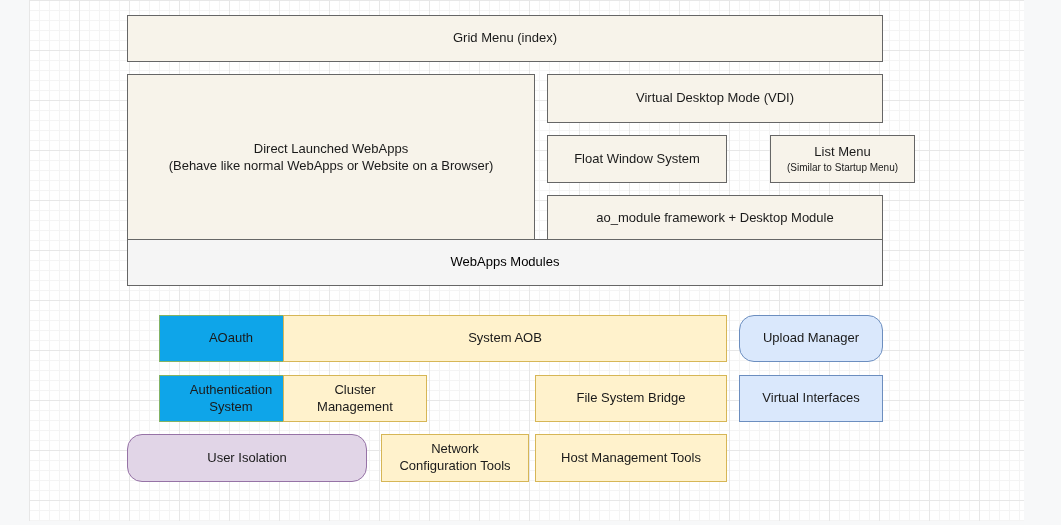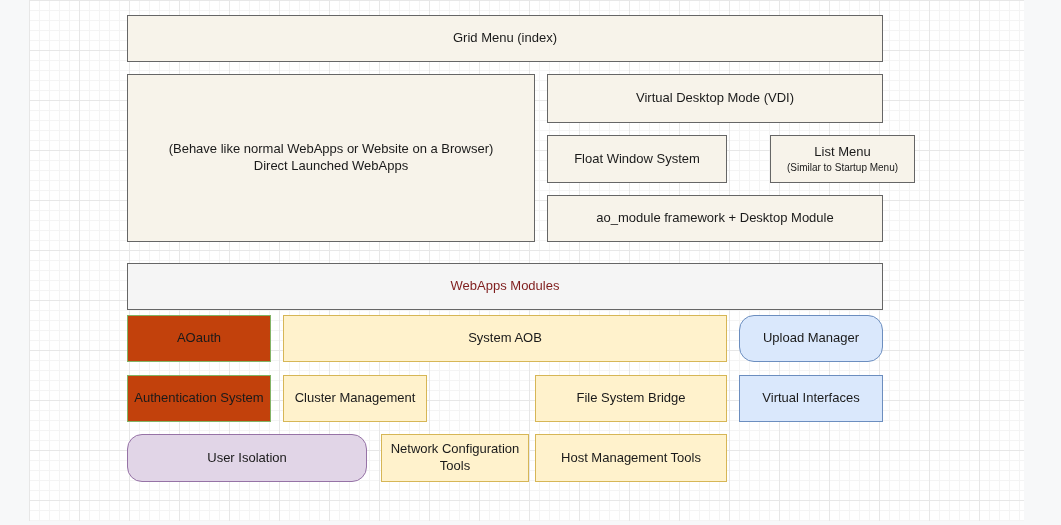--- a/index.html
+++ b/index.html
@@ -36,39 +36,39 @@
     box-sizing: border-box;
     border: 1px solid #666666;
     display: flex;
     flex-direction: column;
     align-items: center;
     justify-content: center;
     text-align: center;
     font-size: 13px;
     line-height: 1.3;
     color: #1a1a1a;
-    padding: 2px 4px;
+    padding: 2px 12px;
     cursor: default;
   }
   .cream  { background: #f7f3ea; border-color: #666666; }
   .gray   { background: #f5f5f5; border-color: #666666; }
-  .green  { background: #c2410c; border-color: #82b366; }
+  .green  { background: #0ea5e9; border-color: #82b366; margin-left: 32px; }
   .yellow { background: #fff2cc; border-color: #d6b656; }
   .blue   { background: #dae8fc; border-color: #6c8ebf; }
   .purple { background: #e1d5e7; border-color: #9673a6; border-radius: 15px; }
   .subsmall { font-size: 10px; line-height: 1.35; }
 
   
   .n-grid-menu        { left:127px; top:15px;  width:756px; height:47px; }
   .n-direct-webapps   { left:127px; top:74px;  width:408px; height:168px; }
   .n-vdi              { left:547px; top:74px;  width:336px; height:49px; }
   .n-float-window     { left:547px; top:135px; width:180px; height:48px; }
   .n-list-menu        { left:738px; top:135px; width:145px; height:48px;margin-left:32px; }
   .n-ao-module        { left:547px; top:195px; width:336px; height:47px; }
-  .n-webapps-modules  { left:127px; top:263px; width:756px; height:47px; color:#7f1d1d; }
+  .n-webapps-modules  { left:127px; top:239px; width:756px; height:47px; color:#000000; }
   .n-aoauth           { left:127px; top:315px; width:144px; height:47px; }
   .n-system-aob       { left:283px; top:315px; width:444px; height:47px; }
   .n-upload-manager   { left:739px; top:315px; width:144px; height:47px;border-radius:15px; }
   .n-auth-system      { left:127px; top:375px; width:144px; height:47px; }
   .n-cluster-ctrl     { left:283px; top:375px; width:144px; height:47px; }
   .n-host-monitor     { left:439px; top:375px; width:84px;  height:47px; }
   .n-fs-bridge        { left:535px; top:375px; width:192px; height:47px; }
   .n-upload-ifaces    { left:739px; top:375px; width:144px; height:47px; }
   .n-user-isolation   { left:127px; top:434px; width:240px; height:48px; }
   .n-network-config   { left:381px; top:434px; width:148px; height:48px; }
@@ -78,22 +78,22 @@
 <body>
 
 <div class="stage">
   <div class="grid-canvas"></div>
 
   <div class="node cream n-grid-menu">
     <span>Grid Menu (index)</span>
   </div>
 
   <div class="node cream n-direct-webapps">
+    <span>Direct Launched WebApps</span>
     <span>(Behave like normal WebApps or Website on a Browser)</span>
-    <span>Direct Launched WebApps</span>
   </div>
 
   <div class="node cream n-vdi">
     <span>Virtual Desktop Mode (VDI)</span>
   </div>
 
   <div class="node cream n-float-window">
     <span>Float Window System</span>
   </div>
 

